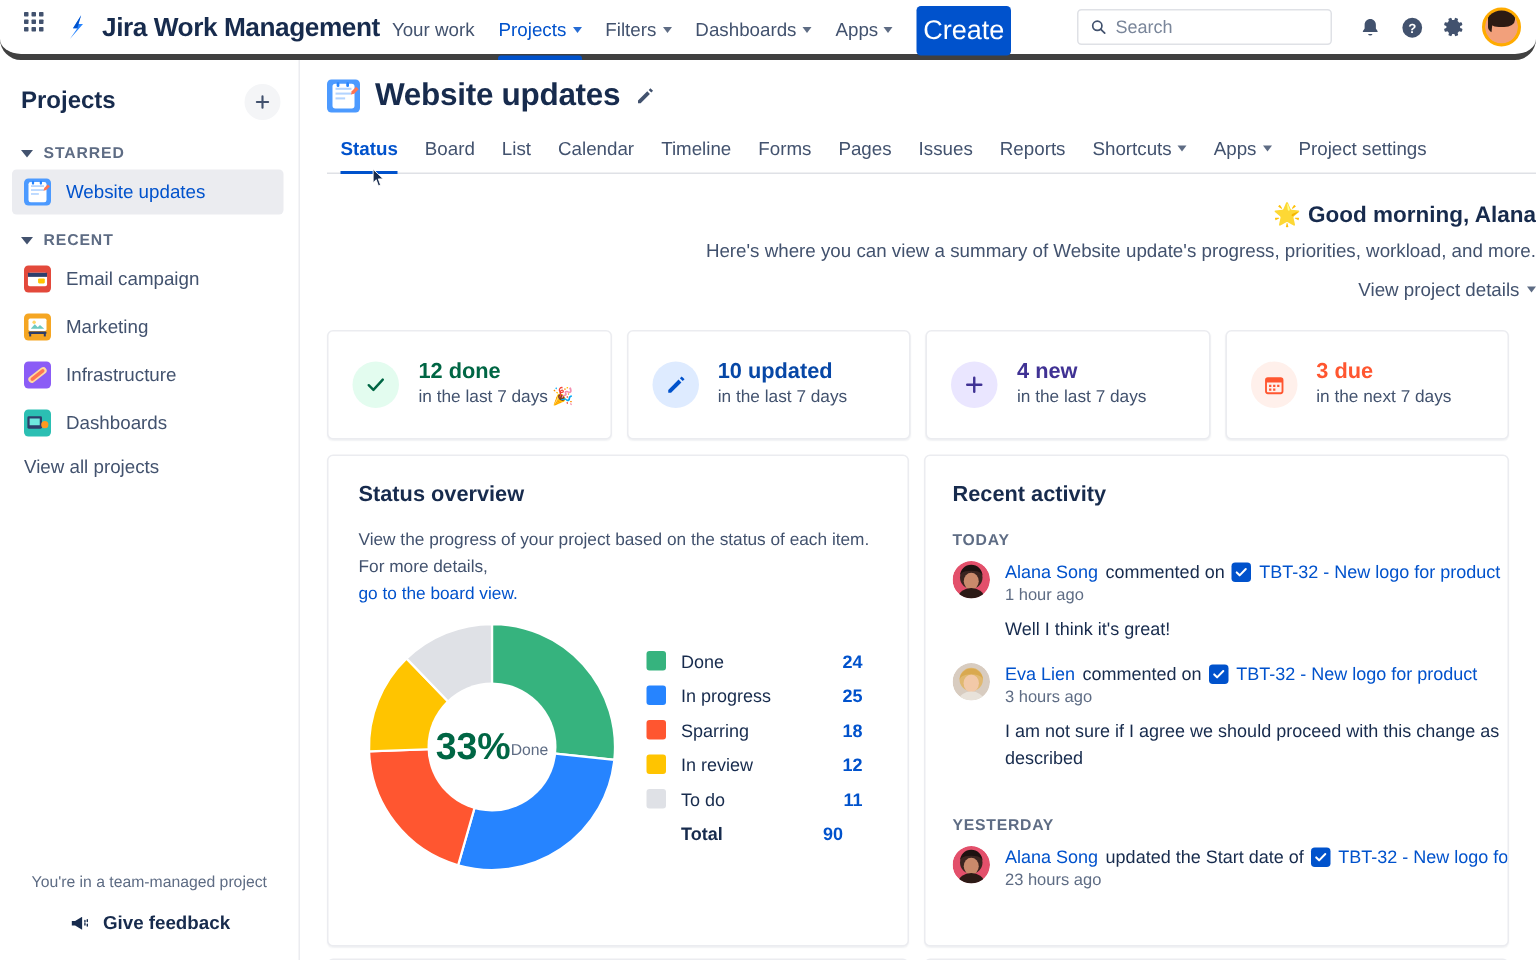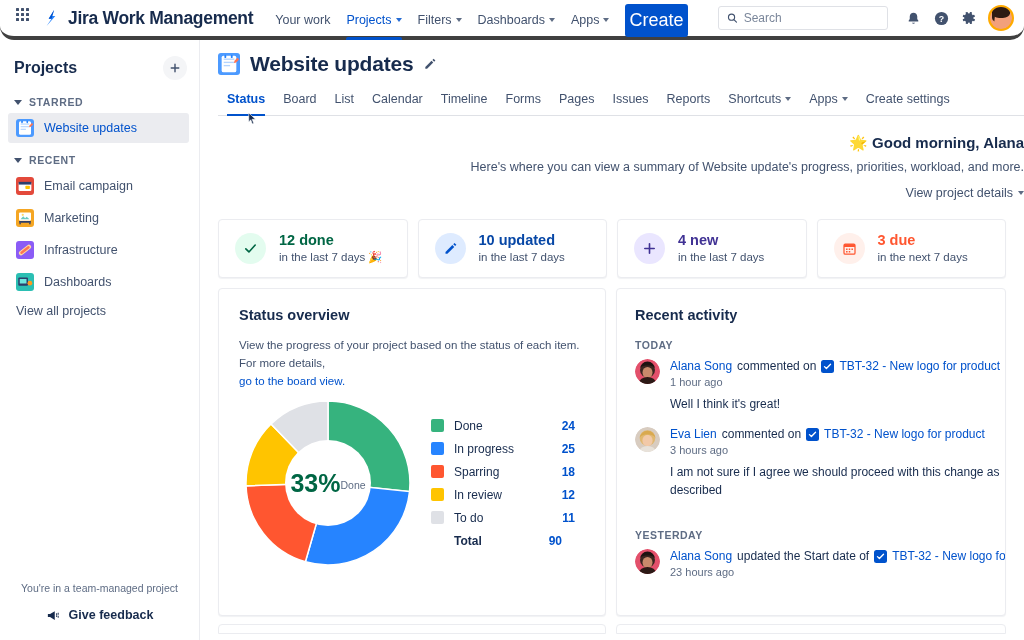--- a/index.html
+++ b/index.html
@@ -23,21 +23,21 @@
   .appswitcher {
     width: 28px; height: 28px; margin-left: 8px;
     display: flex; align-items: center; justify-content: center;
     border-radius: 3px; cursor: pointer;
   }
   .grid-dots { display: grid; grid-template-columns: repeat(3, 3px); grid-gap: 2px; }
   .grid-dots i { width: 3px; height: 3px; background: #42526e; display: block; border-radius: .5px; }
   .brand { display: flex; align-items: center; gap: 6px; margin-left: 6px; cursor: pointer; }
   .brand-logo { width: 20px; height: 20px; position: relative; display:block; }
   .brand-name { font-size: 17.5px; font-weight: 600; letter-spacing: -.3px; color: #172b4d; white-space: nowrap; }
-  .navitems { display: flex; align-items: center; margin-left: 14px; height: 40px; }
+  .navitems { display: flex; align-items: center; height: 40px; }
   .navitem {
     font-size: 12.5px; color: #42526e; padding: 0 8px; height: 40px;
     display: flex; align-items: center; gap: 4px; cursor: pointer; position: relative;
     white-space: nowrap;
   }
   .navitem.active { color: #0052cc; font-weight: 500; }
   .navitem.active::after {
     content: ''; position: absolute; left: 8px; right: 8px; bottom: 0;
     height: 3px; background: #0052cc; border-radius: 2px 2px 0 0;
   }
@@ -112,21 +112,21 @@
   .tab.active::after { content:''; position:absolute; left:9px; right:9px; bottom:-1px; height:2px; background:#0052cc; }
   .cursor-arrow { position:absolute; left:30px; top:26px; width:9px; height:13px; pointer-events:none; }
 
   .greeting { text-align:right; margin-top: 18px; }
   .greet-title { font-size:15px; font-weight:700; color:#172b4d; }
   .greet-sub { font-size:12.5px; color:#42526e; margin-top: 8px; }
   .greet-link { font-size:12.5px; color:#42526e; margin-top: 12px; display:inline-flex; align-items:center; gap:5px; cursor:pointer; }
 
   .cards { display:flex; gap: 10px; padding: 18px 18px 0 18px; }
   .stat-card {
-    flex:1; border:1px solid #ebecf0; border-radius:4px; background:#fff; height:59px;
+    flex:1; border:1px solid #ebecf0; border-radius:4px; background:#fff; height:73px;
     display:flex; align-items:center; gap:13px; padding: 0 16px; box-shadow: 0 1px 1px rgba(9,30,66,.06);
     cursor:pointer;
   }
   .stat-ic { width:31px; height:31px; border-radius:50%; display:flex; align-items:center; justify-content:center; flex:0 0 31px; }
   .stat-num { font-size:14.5px; font-weight:600; line-height:1.25; }
   .stat-sub { font-size:11.5px; color:#42526e; line-height:1.35; margin-top:1px; }
 
   .panels { display:flex; gap:10px; padding: 10px 18px 0 18px; }
   .panel { border:1px solid #ebecf0; border-radius:4px; background:#fff; box-shadow: 0 1px 1px rgba(9,30,66,.06); }
   .panel-title { font-size:14.5px; font-weight:700; color:#172b4d; }
@@ -396,21 +396,21 @@
         </div>
       <div class="tab">
           <span>Shortcuts</span>
           <span class="caret"></span>
         </div>
       <div class="tab">
           <span>Apps</span>
           <span class="caret"></span>
         </div>
       <div class="tab">
-          <span>Create settings</span>
+          <span>Project settings</span>
         </div>
       <svg class="cursor-arrow" viewBox="0 0 12 17">
         <path d="M1 1l9 8.5H5.6l2 5.4-1.9.8-2-5.5L1 13z" fill="#172b4d" stroke="#fff" stroke-width=".8"></path>
       </svg>
     </div>
 
     <div class="greeting">
       <div class="greet-title">
         <span>🌟</span>
         <span>Good morning, Alana</span>

